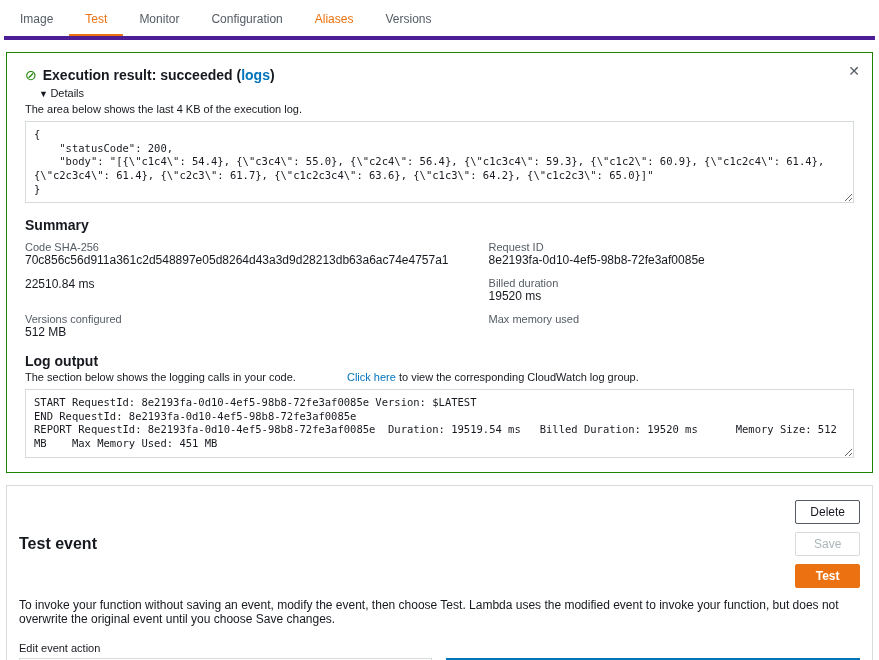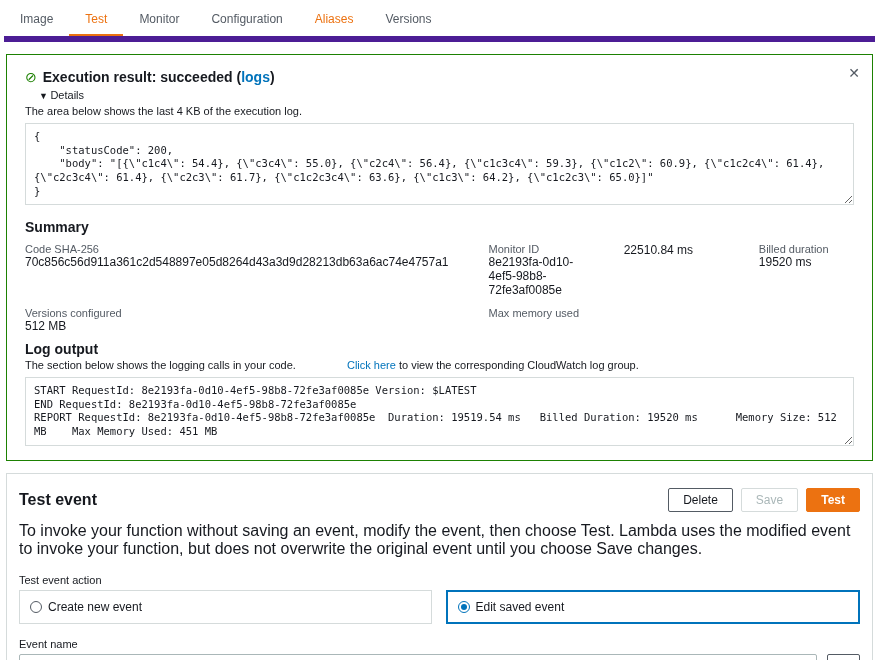--- a/index.html
+++ b/index.html
@@ -1,45 +1,45 @@
 <!DOCTYPE html>
 <html><head>
 <meta charset="utf-8">
 <style>
 * { box-sizing: border-box; margin: 0; padding: 0; }
 body { font-family: "Amazon Ember", -apple-system, BlinkMacSystemFont, sans-serif; font-size: 12px; color: #16191f; background: #fff; padding: 4px; }
-.tabs { display: flex; border-bottom: 6px solid #4c1d95; }
+.tabs { display: flex; border-bottom: 4px solid #4c1d95; }
 .tab { padding: 8px 16px; cursor: pointer; color: #545b64; font-size: 12px; }
 .tab.active { color: #ec7211; border-bottom: 2px solid #ec7211; }
 .tab.orange { color: #ec7211; text-align: center; }
 .result-box { border: 1px solid #1d8102; margin: 12px 2px; padding: 14px 18px; position: relative; }
 .result-head { display: flex; align-items: center; gap: 6px; }
 .check-icon { color: #1d8102; font-size: 14px; }
 .result-title { font-size: 14px; font-weight: 700; }
 .logs-link { color: #0073bb; }
 .close-x { position: absolute; right: 12px; top: 10px; color: #545b64; cursor: pointer; font-size: 14px; }
 .details-t { font-size: 11px; margin: 4px 0 4px 14px; cursor: pointer; }
 .details-t::before { content: "▼ "; font-size: 9px; }
 .ex-desc { font-size: 11px; margin-bottom: 6px; }
 .code-box { border: 1px solid #d5dbdb; background: #fff; padding: 6px 8px; font-family: Monaco, Consolas, monospace; font-size: 10.5px; white-space: pre-wrap; line-height: 1.3; resize: vertical; overflow: auto; min-height: 50px; }
 .summary-h { font-size: 14px; font-weight: 700; margin: 14px 0 8px; }
-.summary-grid { display: grid; grid-template-columns: 1fr 1fr 1fr 1fr; gap: 10px 40px; }
+.summary-grid { display: grid; grid-template-columns: 1fr 1fr; gap: 10px 40px; }
 .sum-label { font-size: 11px; color: #545b64; }
 .sum-val { font-size: 12px; }
 .link { color: #0073bb; cursor: pointer; margin-left: 48px; }
-.log-head { font-size: 14px; font-weight: 700; margin-top: 8px; }
+.log-head { font-size: 14px; font-weight: 700; margin-top: 14px; }
 .log-desc { font-size: 11px; margin: 2px 0 6px; }
 .panel { border: 1px solid #d5dbdb; margin: 12px 2px; padding: 14px 12px; }
 .panel-head { display: flex; justify-content: space-between; align-items: center; margin-bottom: 10px; }
 .panel-title { font-size: 16px; font-weight: 700; }
-.btn-row { display: flex; gap: 8px; }
+.btn-row { display: flex; gap: 8px; flex-direction: column; }
 .btn { border: 1px solid #545b64; background: #fff; padding: 4px 14px; font-size: 12px; color: #16191f; cursor: pointer; border-radius: 2px; }
 .btn:disabled { color: #aab7b8; border-color: #d5dbdb; }
 .btn.primary { background: #ec7211; border-color: #ec7211; color: #fff; font-weight: 700; }
-.panel-desc { font-size: 16px; margin-bottom: 16px; }
+.panel-desc { font-size: 12px; margin-bottom: 16px; }
 .field-label { font-size: 11px; margin-bottom: 4px; }
 .radio-row { display: flex; gap: 14px; margin-bottom: 14px; }
 .radio-opt { flex: 1; border: 1px solid #d5dbdb; padding: 8px 10px; font-size: 12px; display: flex; align-items: center; gap: 6px; cursor: pointer; }
 .radio-opt.sel { border: 2px solid #0073bb; }
 .radio-dot { width: 12px; height: 12px; border: 1px solid #545b64; border-radius: 50%; display: inline-flex; align-items: center; justify-content: center; }
 .radio-opt.sel .radio-dot { border-color: #0073bb; }
 .radio-opt.sel .radio-dot::after { content: ""; width: 6px; height: 6px; background: #0073bb; border-radius: 50%; }
 .name-row { display: flex; gap: 10px; margin-bottom: 14px; }
 .sel-input { flex: 1; border: 1px solid #aab7b8; padding: 5px 8px; font-size: 12px; display: flex; justify-content: space-between; align-items: center; cursor: pointer; border-radius: 2px; }
 .icon-btn { border: 1px solid #545b64; background: #fff; padding: 5px 10px; cursor: pointer; border-radius: 2px; }
@@ -71,21 +71,21 @@
     "body": "[{\"c1c4\": 54.4}, {\"c3c4\": 55.0}, {\"c2c4\": 56.4}, {\"c1c3c4\": 59.3}, {\"c1c2\": 60.9}, {\"c1c2c4\": 61.4}, {\"c2c3c4\": 61.4}, {\"c2c3\": 61.7}, {\"c1c2c3c4\": 63.6}, {\"c1c3\": 64.2}, {\"c1c2c3\": 65.0}]"
 }</div>
 
   <div class="summary-h">Summary</div>
   <div class="summary-grid">
     <div>
       <div class="sum-label">Code SHA-256</div>
       <div class="sum-val">70c856c56d911a361c2d548897e05d8264d43a3d9d28213db63a6ac74e4757a1</div>
     </div>
     <div>
-      <div class="sum-label">Monitor ID</div>
+      <div class="sum-label">Request ID</div>
       <div class="sum-val">8e2193fa-0d10-4ef5-98b8-72fe3af0085e</div>
     </div>
     <div>
       <div class="sum-val">22510.84 ms</div>
     </div>
     <div>
       <div class="sum-label">Billed duration</div>
       <div class="sum-val">19520 ms</div>
     </div>
     <div>
@@ -110,21 +110,21 @@
   <div class="panel-head">
     <div class="panel-title">Test event</div>
     <div class="btn-row">
       <button class="btn">Delete</button>
       <button class="btn" disabled="">Save</button>
       <button class="btn primary">Test</button>
     </div>
   </div>
   <div class="panel-desc">To invoke your function without saving an event, modify the event, then choose Test. Lambda uses the modified event to invoke your function, but does not overwrite the original event until you choose Save changes.</div>
 
-  <div class="field-label">Test event action</div>
+  <div class="field-label">Edit event action</div>
   <div class="radio-row">
     <div class="radio-opt">
       <span class="radio-dot"></span>
       <span>Create new event</span>
     </div>
     <div class="radio-opt sel">
       <span class="radio-dot"></span>
       <span>Edit saved event</span>
     </div>
   </div>

